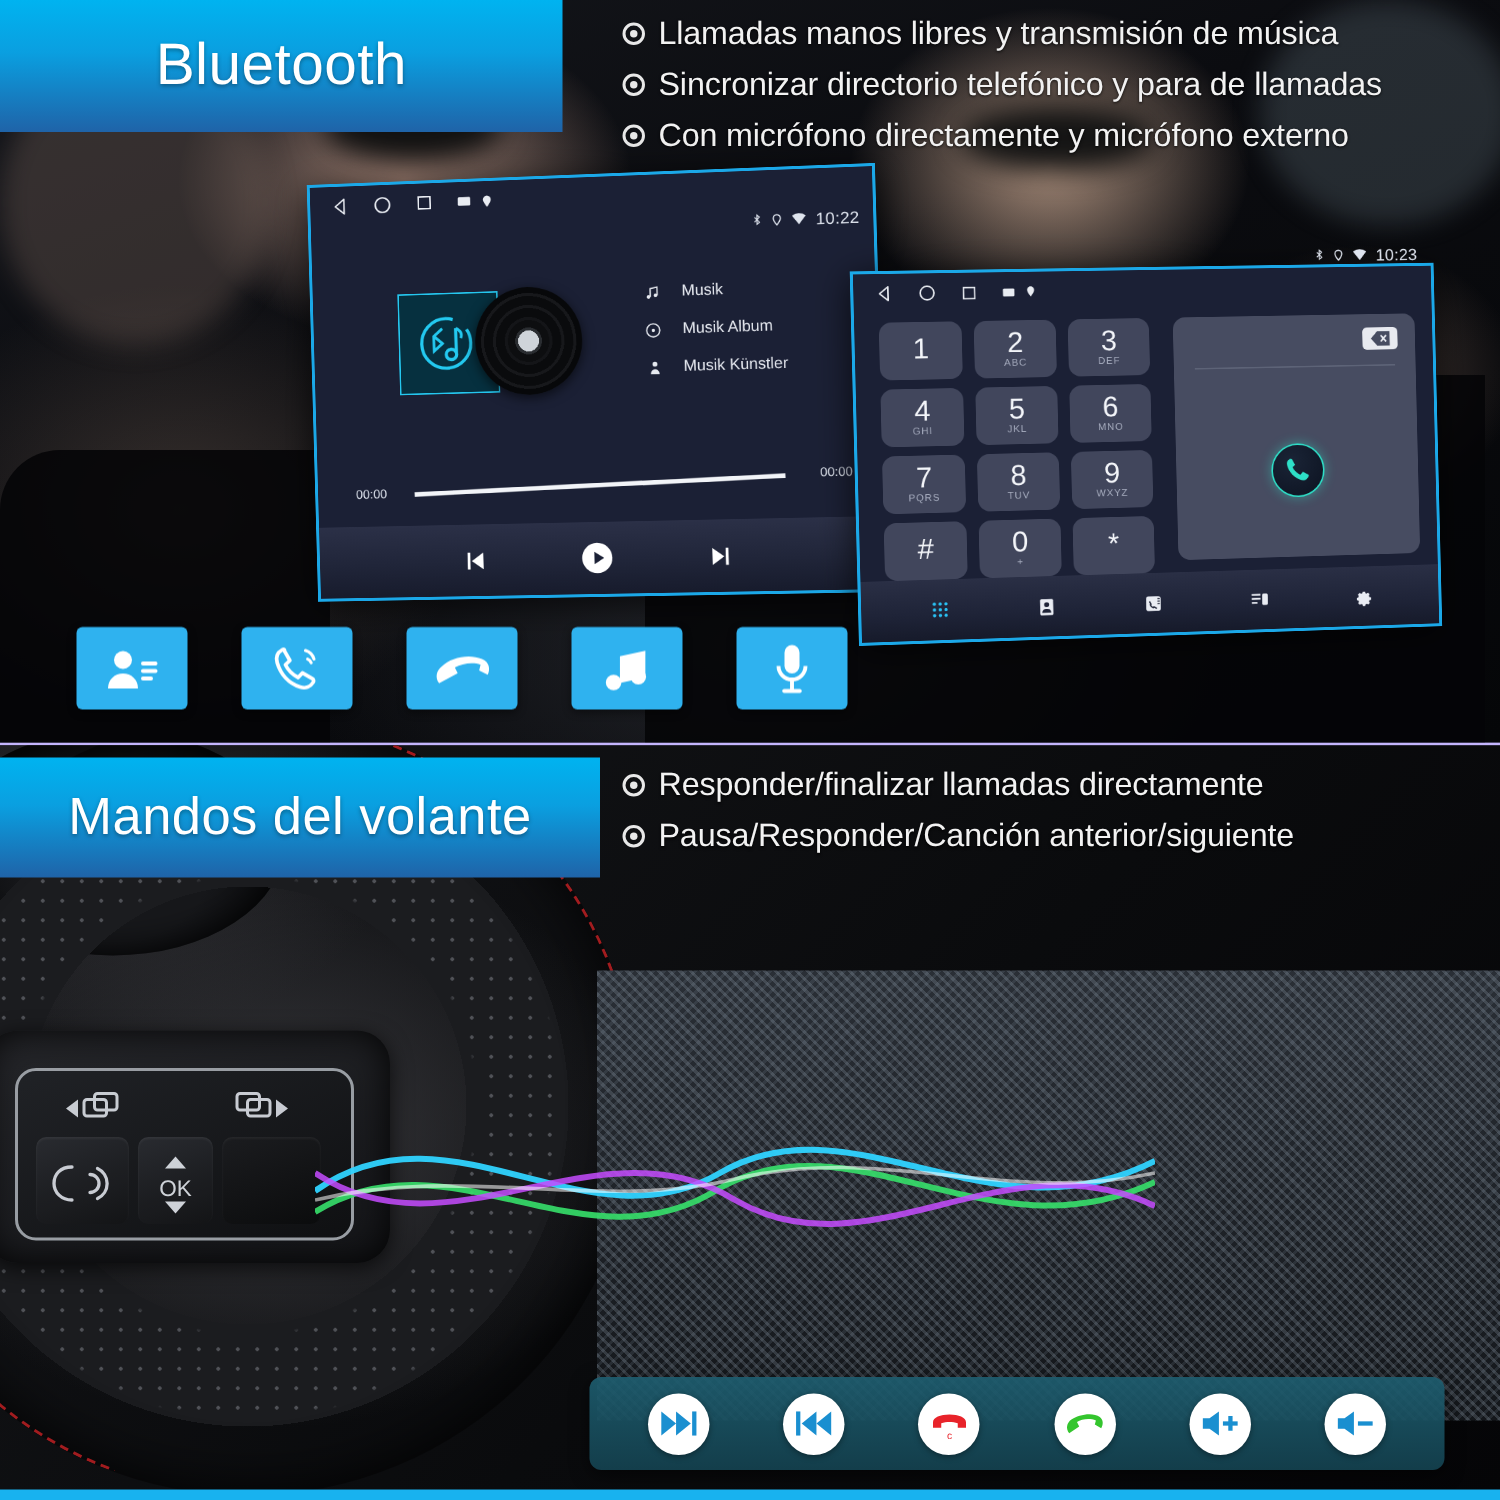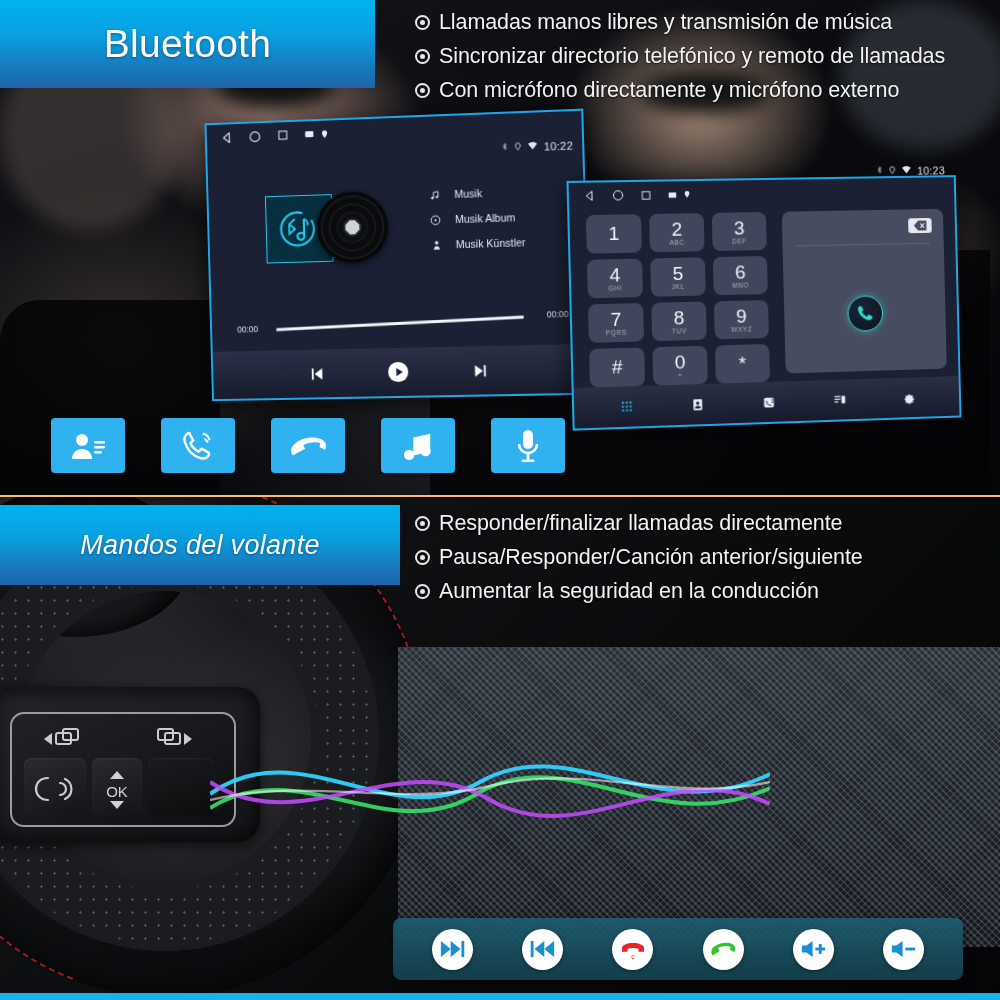--- a/index.html
+++ b/index.html
@@ -2,21 +2,21 @@
 <html><head>
 <meta charset="utf-8">
 <style>
   * { box-sizing: border-box; margin: 0; padding: 0; }
   html, body {
     width: 1000px; height: 1000px;
     background: #000;
     font-family: "Liberation Sans", sans-serif;
     overflow: hidden;
   }
-  #page { position: relative; width: 1000px; height: 1000px; background:#fdba74; overflow:hidden; }
+  #page { position: relative; width: 1000px; height: 1000px; background:#c4b5fd; overflow:hidden; }
 
   
   .sec { position:absolute; left:0; width:1000px; overflow:hidden; }
   #sec-bt { top:0; height:495px; background:#050608; }
 
   .photo-bt {
     position:absolute; inset:0;
     background:
       radial-gradient(ellipse 210px 150px at 270px 120px, rgba(198,158,140,.80), rgba(70,52,46,0) 72%),
       radial-gradient(ellipse 190px 150px at 700px 110px, rgba(224,186,160,.72), rgba(70,52,46,0) 70%),
@@ -30,21 +30,21 @@
   .ph-soft { position:absolute; border-radius:50%; filter:blur(9px); }
 
   .hdr-band {
     position:absolute; left:0; width:375px; height:88px; top:0;
     background:linear-gradient(180deg,#00b3f0 0%,#0a9fe0 40%,#1f63a8 100%);
     display:flex; align-items:center; justify-content:center;
   }
   .hdr-band.two { top:505px; height:80px; width:400px; }
   .hdr-title { color:#fff; font-size:39px; font-weight:400; letter-spacing:.3px;
                text-shadow:0 1px 3px rgba(0,0,0,.35); }
-  .hdr-title.sm { font-size:27px;font-style:italic; }
+  .hdr-title.sm { font-size:35px; }
 
   .bullets { position:absolute; }
   #bullets-bt { left:415px; top:10px; }
   #bullets-swc { left:415px; top:510px; }
   .bullet { display:flex; align-items:center; gap:9px; margin-bottom:9px; }
   .bullet-dot {
     width:15px; height:15px; border-radius:50%;
     border:2px solid #e8e8e8; flex:none; position:relative;
   }
   .bullet-dot::after{ content:""; position:absolute; left:3px; top:3px; width:5px; height:5px;
@@ -203,21 +203,21 @@
       <div class="hdr-title">Bluetooth</div>
     </div>
 
     <div class="bullets" id="bullets-bt">
       <div class="bullet">
         <span class="bullet-dot"></span>
         <span class="bullet-txt">Llamadas manos libres y transmisión de música</span>
       </div>
       <div class="bullet">
         <span class="bullet-dot"></span>
-        <span class="bullet-txt">Sincronizar directorio telefónico y remoto de llamadas</span>
+        <span class="bullet-txt">Sincronizar directorio telefónico y para de llamadas</span>
       </div>
       <div class="bullet">
         <span class="bullet-dot"></span>
         <span class="bullet-txt">Con micrófono directamente y micrófono externo</span>
       </div>
     </div>
 
     <div class="hu" id="hu-music">
       <div class="hu-navbar">
         <span class="nav-ico">
@@ -579,24 +579,20 @@
 
     <div class="bullets" id="bullets-swc" style="top:14px">
       <div class="bullet">
         <span class="bullet-dot"></span>
         <span class="bullet-txt">Responder/finalizar llamadas directamente</span>
       </div>
       <div class="bullet">
         <span class="bullet-dot"></span>
         <span class="bullet-txt">Pausa/Responder/Canción anterior/siguiente</span>
       </div>
-      <div class="bullet">
-        <span class="bullet-dot"></span>
-        <span class="bullet-txt">Aumentar la seguridad en la conducción</span>
-      </div>
     </div>
 
     <div id="btn-bar" style="top:421px">
       <div class="circ">
         <svg width="25" height="20" viewBox="0 0 28 22" fill="#1a8fd0">
             <path d="M1 2v18l11-9z"></path>
             <path d="M12 2v18l11-9z"></path>
             <rect x="24" y="2" width="3.2" height="18"></rect>
           </svg>
       </div>

